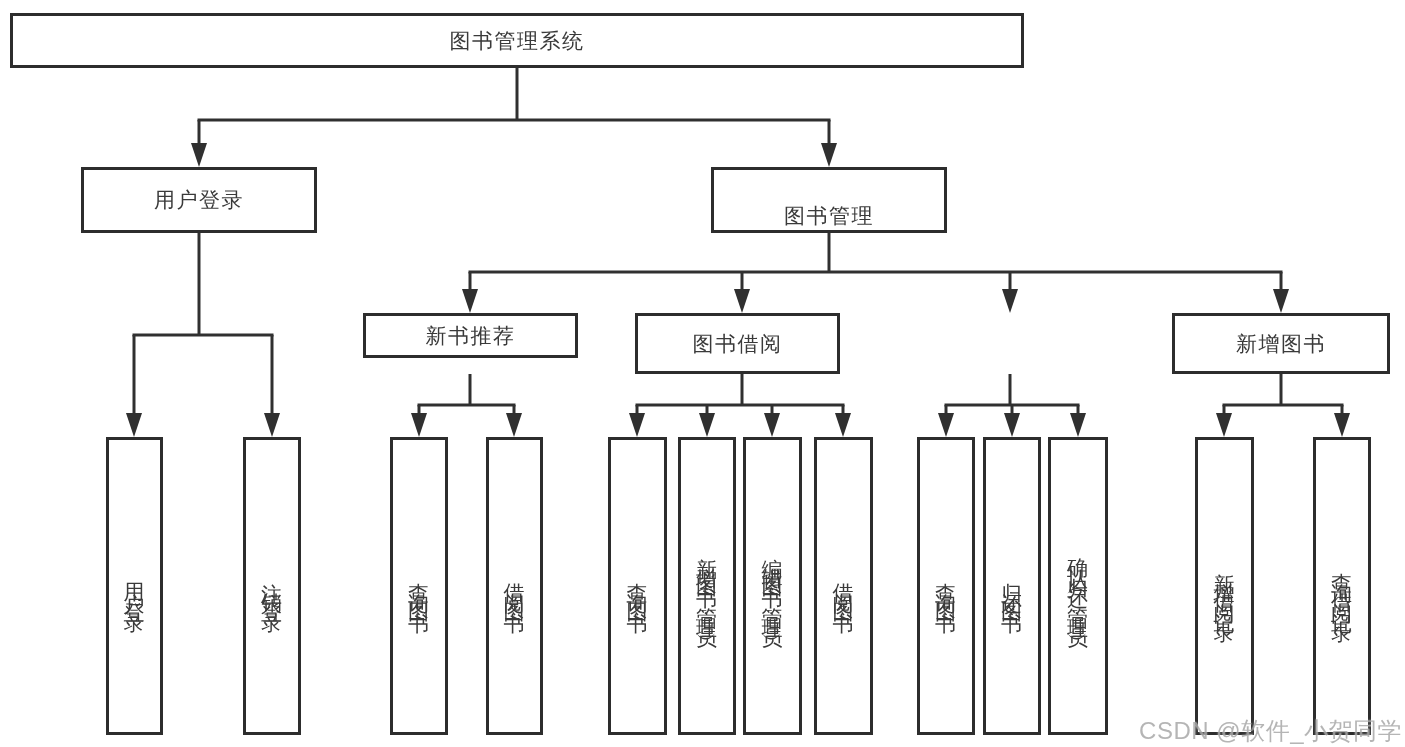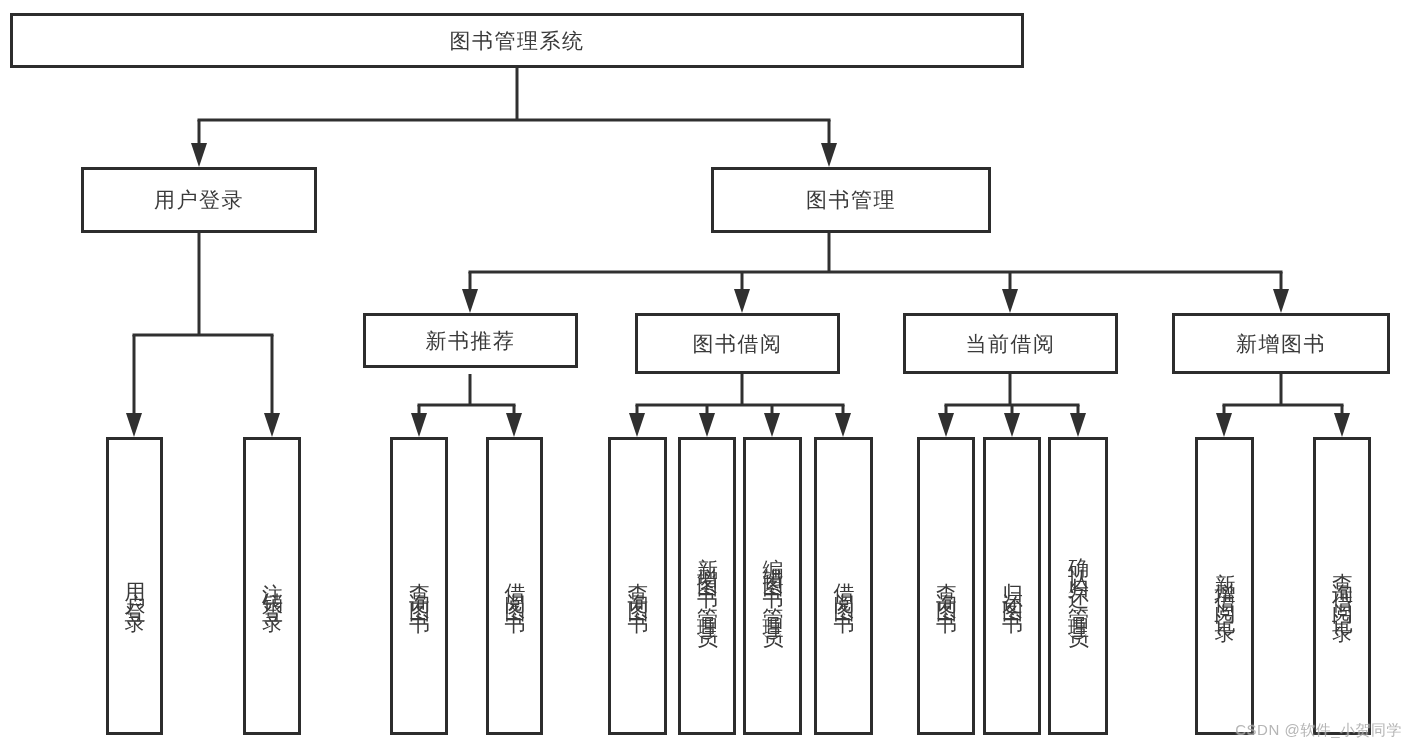--- a/index.html
+++ b/index.html
@@ -24,41 +24,40 @@
   }
   .node {
     position: absolute;
     box-sizing: border-box;
     background: var(--c-box_fill, #ffffff);
     border: 3px solid var(--c-box_border, #2d2d2d);
     display: flex;
     align-items: center;
     justify-content: center;
     color: var(--c-text, #3a3a3a);
-    font-family: Liberation Serif, serif;
   }
   .node-h .label {
     font-size: 21px;
     letter-spacing: 1.5px;
     white-space: nowrap;
     text-align: center;
   }
   .node-v .label {
     writing-mode: vertical-rl;
     text-orientation: mixed;
     font-size: 21px;
     line-height: 1;
     letter-spacing: 10px;
     white-space: nowrap;
   }
   .watermark {
     position: absolute;
     right: 3px;
-    bottom: 7px;
-    font-size: 15px;
+    bottom: 0;
+    font-size: 24px;
     letter-spacing: 0.5px;
     color: var(--c-watermark, #a9a9a9);
     opacity: 0.85;
     text-shadow: 0 0 2px #ffffff;
     z-index: 5;
     white-space: nowrap;
   }
 </style>
 </head>
 <body>
@@ -132,31 +131,28 @@
         <polygon points="1334,413 1350,413 1342,437" fill="#303030"></polygon>
       </g>
     </svg>
   <div class="watermark">CSDN @软件_小贺同学</div>
 <div class="node node-h" style="left: 10px; top: 13px; width: 1014px; height: 55px;">
       <span class="label">图书管理系统</span>
     </div>
     <div class="node node-h" style="left: 81px; top: 167px; width: 236px; height: 66px;">
       <span class="label">用户登录</span>
     </div>
-    <div class="node node-h" style="left: 711px; top: 167px; width: 280px; height: 66px;">
+    <div class="node node-h" style="left: 711px; top: 167px; width: 236px; height: 66px; align-items: flex-end;">
       <span class="label">图书管理</span>
     </div>
-    <div class="node node-h" style="left: 363px; top: 313px; width: 215px; height: 55px;">
+    <div class="node node-h" style="left: 363px; top: 313px; width: 215px; height: 45px;">
       <span class="label">新书推荐</span>
     </div>
     <div class="node node-h" style="left: 635px; top: 313px; width: 205px; height: 61px;">
       <span class="label">图书借阅</span>
-    </div>
-    <div class="node node-h" style="left: 903px; top: 313px; width: 215px; height: 61px;">
-      <span class="label">当前借阅</span>
     </div>
     <div class="node node-h" style="left: 1172px; top: 313px; width: 218px; height: 61px;">
       <span class="label">新增图书</span>
     </div>
     <div class="node node-v" style="left: 106px; top: 437px; width: 57px; height: 298px;">
       <span class="label">用户登录</span>
     </div>
     <div class="node node-v" style="left: 243px; top: 437px; width: 58px; height: 298px;">
       <span class="label">注销登录</span>
     </div>

